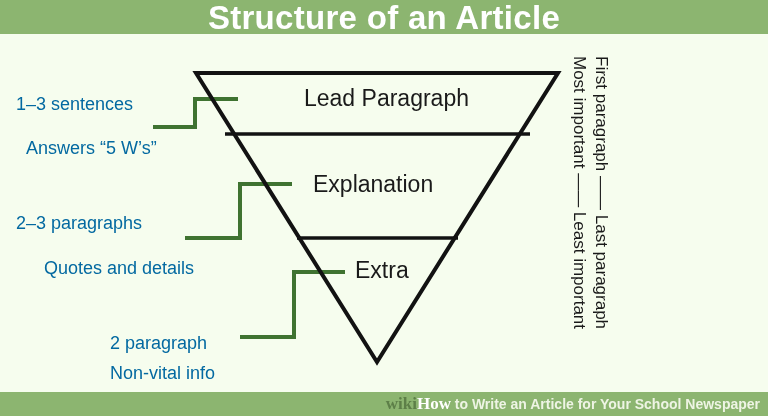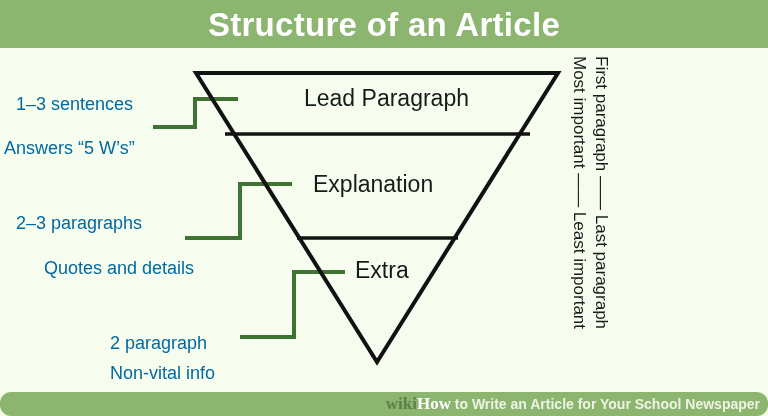--- a/index.html
+++ b/index.html
@@ -15,21 +15,21 @@
     background: #f6fdee;
     font-family: "Liberation Sans", sans-serif;
   }
 
   
   .title-banner {
     position: absolute;
     left: 0;
     top: 0;
     width: 768px;
-    height: 48px;
+    height: 34px;
     background: #8cb570;
     display: flex;
     align-items: center;
     justify-content: center;
   }
   .title-text {
     color: #ffffff;
     font-size: 33px;
     font-weight: bold;
     letter-spacing: 0.3px;
@@ -66,21 +66,21 @@
 
   
   .side-label {
     position: absolute;
     color: #0369a1;
     font-size: 18px;
     line-height: 1.18;
     white-space: nowrap;
   }
   .side-label.l1a { left: 16px;  top: 44px; }
-  .side-label.l1b { left: 4px;  top: 88px; }
+  .side-label.l1b { left: 26px;  top: 88px; }
   .side-label.l2a { left: 16px;  top: 163px; }
   .side-label.l2b { left: 16px;  top: 208px; margin-left: 28px; }
   .side-label.l3a { left: 110px; top: 283px; }
   .side-label.l3b { left: 110px; top: 313px; }
 
   
   .vert-label {
     position: absolute;
     color: #1a1a1a;
     font-size: 17px;
@@ -93,21 +93,20 @@
   .vert-label.v2 { left: 588px; top: 6px; }
 
   
   .footer-bar {
     position: absolute;
     left: 0;
     top: 392px;
     width: 768px;
     height: 24px;
     background: #8cb570;
-    border-radius: 11px;
   }
   .footer-text {
     position: absolute;
     right: 8px;
     top: 3px;
     font-size: 14px;
     line-height: 18px;
     white-space: nowrap;
     color: #f0f6e8;
   }

